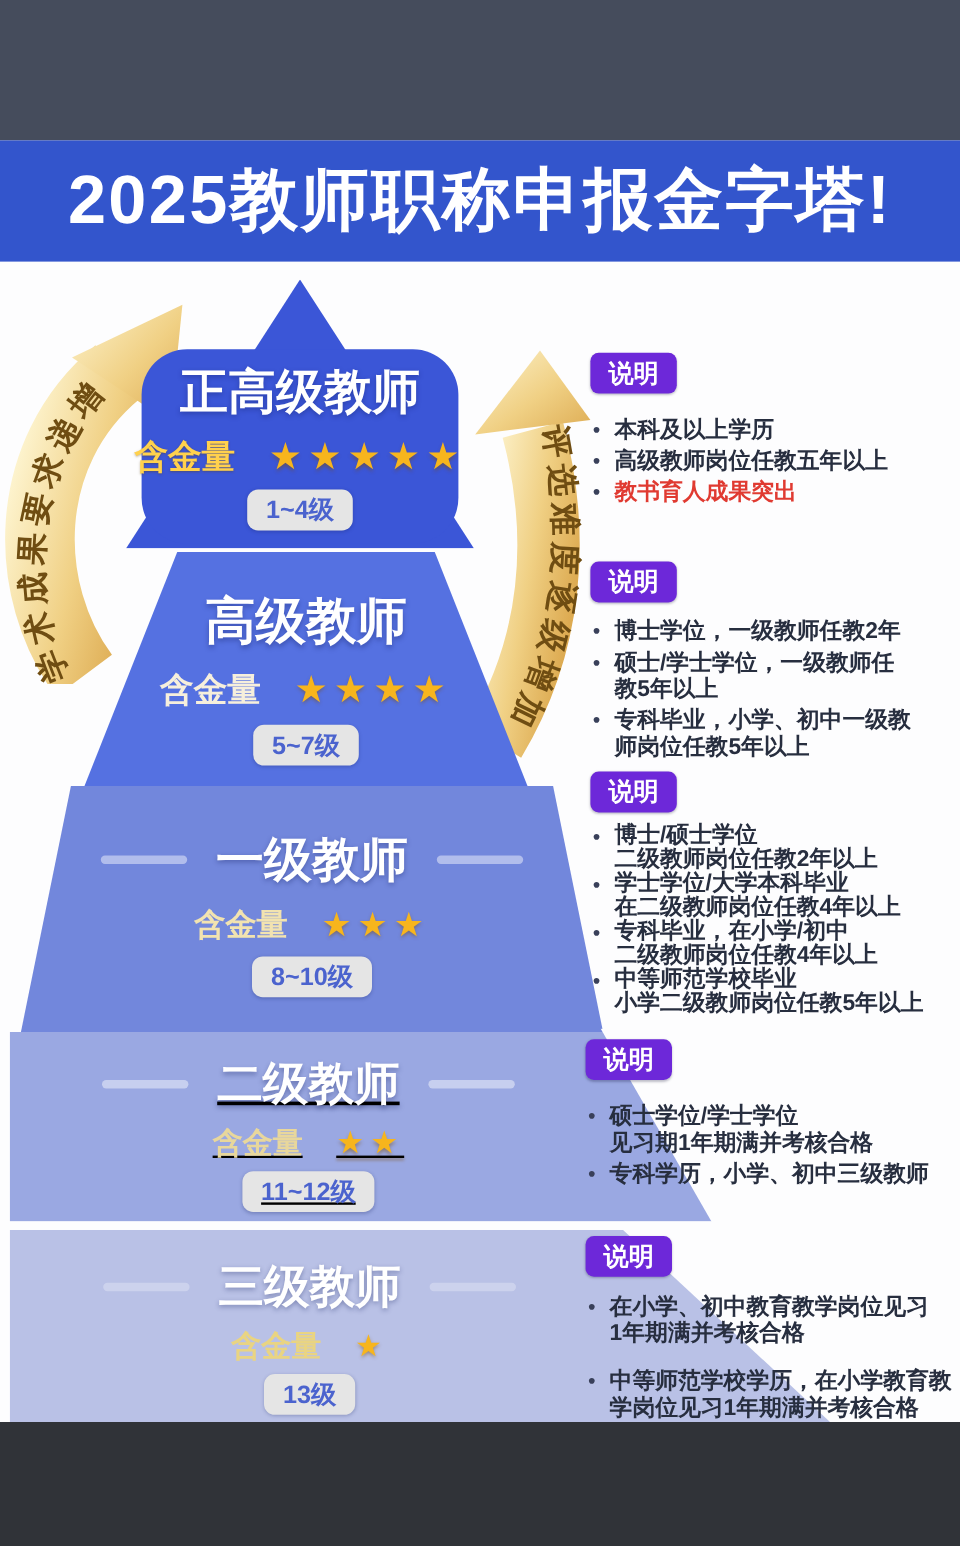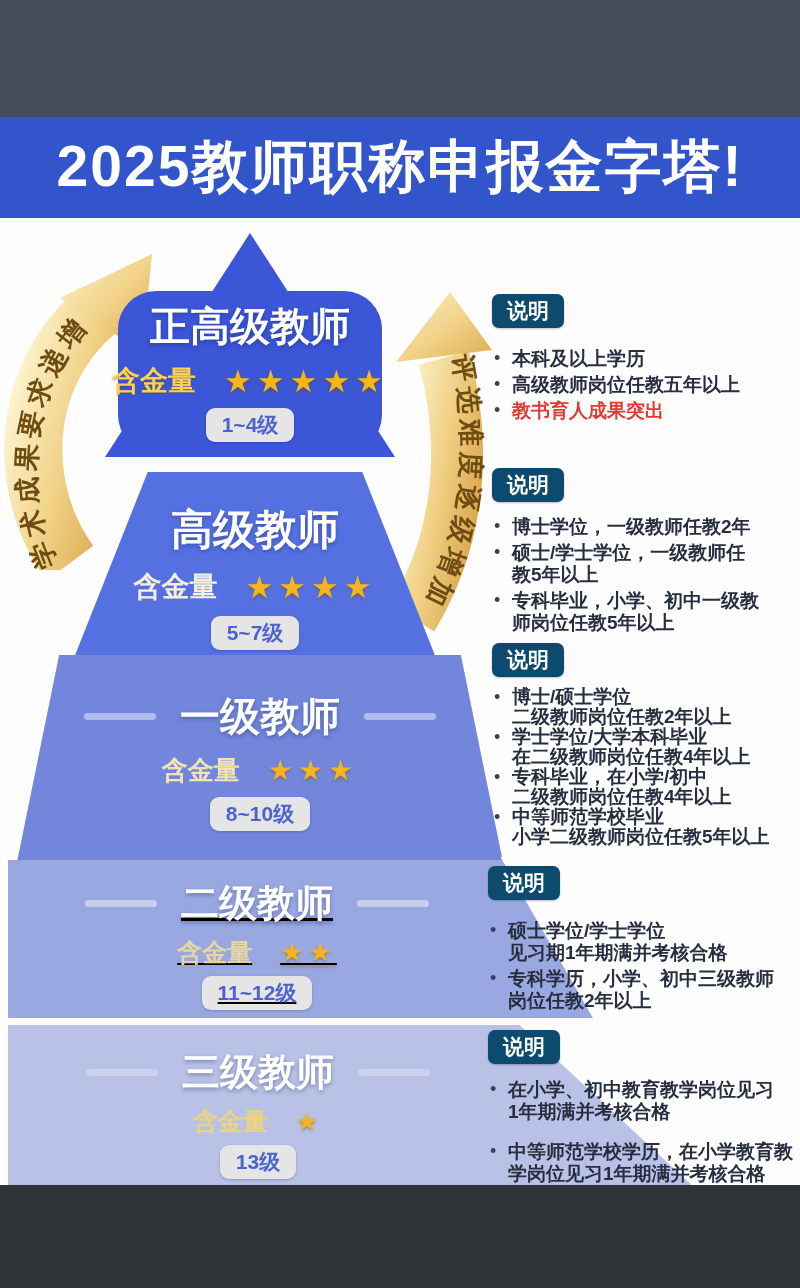--- a/index.html
+++ b/index.html
@@ -26,21 +26,21 @@
   
   .tier{position:absolute;z-index:2;}
   .tier-inner{display:flex;flex-direction:column;align-items:center;}
   .t1-triangle{position:absolute;left:105px;top:233px;width:290px;height:224px;background:#3b56d7;
                clip-path:polygon(50% 0,100% 100%,0 100%);z-index:2;}
   .t1-blob{position:absolute;left:118px;top:291px;width:264px;height:162px;background:#3b56d7;
            border-radius:38px;z-index:2;}
   .t1-content{position:absolute;left:110px;top:291px;width:280px;z-index:3;
               display:flex;flex-direction:column;align-items:center;padding-top:8px;gap:8px;}
 
-  .tier2{left:70px;top:472px;width:370px;height:196px;background:#5571e1;
+  .tier2{left:70px;top:460px;width:370px;height:196px;background:#5571e1;
          clip-path:polygon(21% 0,79% 0,100% 100%,0 100%);}
   .tier2 .tier-inner{width:370px;padding-top:30px;gap:10px;}
   .tier3{left:15px;top:655px;width:490px;height:217px;background:#7287dc;
          clip-path:polygon(9% 0,91% 0,100% 100%,0 100%);}
   .tier3 .tier-inner{width:490px;padding-top:34px;gap:9px;}
   .tier4{left:8px;top:860px;width:600px;height:158px;background:#9aa8e2;
          clip-path:polygon(0 0,86% 0,100% 100%,0 100%);text-decoration:underline;}
   .tier4 .tier-inner{width:498px;padding-top:18px;gap:7px;}
   .tier5{left:8px;top:1025px;width:690px;height:160px;background:#b9c1e6;
          clip-path:polygon(0 0,76% 0,100% 100%,0 100%);}
@@ -78,21 +78,21 @@
   #panel-4{left:488px;top:857px;width:312px;height:163px;clip-path:polygon(4% 0,100% 0,100% 100%,34% 100%);}
   #panel-5{left:488px;top:1022px;width:312px;height:165px;clip-path:polygon(9% 0,100% 0,100% 100%,66% 100%);}
 
   
   .note-sec{position:absolute;width:308px;z-index:4;}
   #sec1{left:492px;top:294px;}
   #sec2{left:492px;top:468px;}
   #sec3{left:492px;top:643px;}
   #sec4{left:488px;top:866px;}
   #sec5{left:488px;top:1030px;}
-  .badge{display:inline-block;background:#0c4a6e;color:#fff;font-weight:700;font-size:21px;
+  .badge{display:inline-block;background:#6d28d9;color:#fff;font-weight:700;font-size:21px;
          padding:3px 15px;border-radius:7px;box-shadow:0 1px 2px rgba(0,0,40,.25);}
   .note-list{list-style:none;margin:0;padding:0;}
   #sec1 .note-list{margin-top:20px;}
   #sec2 .note-list{margin-top:14px;}
   #sec3 .note-list{margin-top:10px;}
   #sec4 .note-list{margin-top:20px;}
   #sec5 .note-list{margin-top:15px;}
   .note-item{position:relative;padding-left:20px;margin-bottom:4px;color:#272e3f;}
   .note-item::before{content:"\2022";position:absolute;left:2px;top:0;font-size:18px;color:#39405a;}
   .note-line{display:block;font-size:19px;font-weight:600;line-height:22px;letter-spacing:0;}
@@ -274,21 +274,20 @@
 
   <section id="sec4" class="note-sec">
     <span class="badge">说明</span>
     <ul class="note-list">
       <li class="note-item">
         <span class="note-line">硕士学位/学士学位</span>
         <span class="note-line">见习期1年期满并考核合格</span>
       </li>
       <li class="note-item">
         <span class="note-line">专科学历，小学、初中三级教师</span>
-        <span class="note-line">岗位任教2年以上</span>
       </li>
     </ul>
   </section>
 
   <section id="sec5" class="note-sec">
     <span class="badge">说明</span>
     <ul class="note-list">
       <li class="note-item">
         <span class="note-line">在小学、初中教育教学岗位见习</span>
         <span class="note-line">1年期满并考核合格</span>

